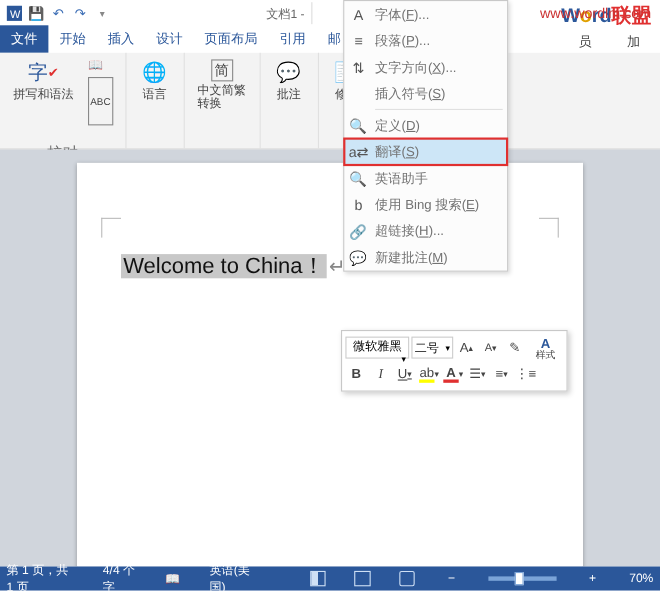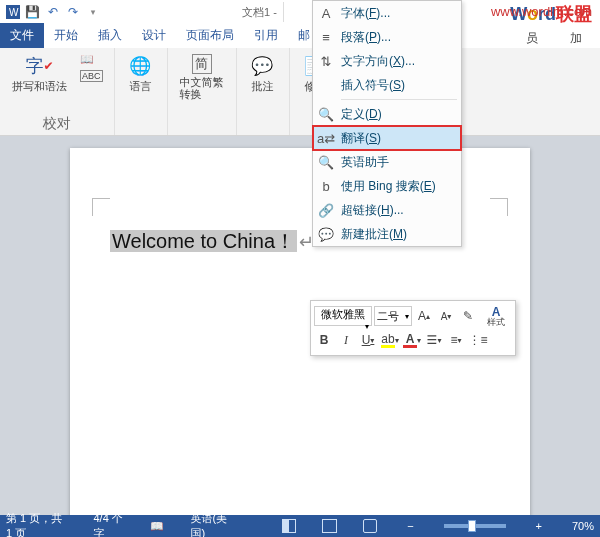--- a/index.html
+++ b/index.html
@@ -29,21 +29,21 @@
   .page { width: 460px; background: #fff; margin-top: 12px; box-shadow: 0 1px 4px rgba(0,0,0,.3); position: relative; padding: 80px 40px; height: 600px; }
   .corner { position: absolute; width: 18px; height: 18px; }
   .corner.tl { top: 50px; left: 22px; border-left: 1px solid #bbb; border-top: 1px solid #bbb; }
   .corner.tr { top: 50px; right: 22px; border-right: 1px solid #bbb; border-top: 1px solid #bbb; }
   .seltext { background: #c8c8c8; color: #111; font-size: 20px; padding: 0 2px; display:inline; }
   .pilcrow { color: #888; font-size: 18px; margin-left: 2px; }
 
   .context-menu { position: absolute; top: 0; left: 312px; width: 150px; background: #fcfcfc; border: 1px solid #c8c8c8; box-shadow: 2px 2px 4px rgba(0,0,0,.15); font-size: 12px; z-index: 20; }
   .ctx-item { display: flex; align-items: center; height: 24px; padding: 0 8px 0 4px; gap: 6px; position: relative; }
   .ctx-item .cicon { width: 18px; height: 18px; display: flex; align-items: center; justify-content: center; font-size: 13px; color: #555; }
-  .ctx-item .clabel { flex: 1; color: #0c4a6e; }
+  .ctx-item .clabel { flex: 1; color: #737373; }
   .ctx-item .carrow { font-size: 9px; color: #555; }
   .ctx-item.highlight { background: #cde6f7; }
   .ctx-item.sel { outline: 2px solid #e03030; outline-offset: -1px; }
   .ctx-sep { height: 1px; background: #e0e0e0; margin: 2px 4px 2px 28px; }
 
   .mini-toolbar { position: absolute; top: 300px; left: 310px; background: #fff; border: 1px solid #c8c8c8; box-shadow: 2px 2px 5px rgba(0,0,0,.2); font-size: 12px; z-index: 15; padding: 3px; }
   .mini-row { display: flex; align-items: center; gap: 2px; height: 24px; }
   .mini-sel { border: 1px solid #ccc; height: 20px; font-size: 11px; padding: 0 2px; background: #fff; display:flex; align-items:center; }
   .mini-sel.font { width: 58px; flex-direction: column; }
   .mini-sel.size { width: 38px; }
@@ -117,21 +117,21 @@
     <div class="btns">
       <div class="bigbtn">
         <span class="ic" style="color:#2b579a;">字<span style="color:#e03030;font-size:12px;">✔</span></span>
         <span class="lbl">拼写和语法</span>
       </div>
       <div class="smallcol">
         <div class="smallbtn">
             <span>📖</span>
           </div>
         <div class="smallbtn">
-            <span style="font-size:9px;border:1px solid #888;padding:0 1px;text-align:right;">ABC</span>
+            <span style="font-size:9px;border:1px solid #888;padding:16px 1px;text-align:right;">ABC</span>
           </div>
       </div>
     </div>
     <div class="grplabel">校对</div>
   </div>
   <div class="rgroup">
     <div class="bigbtn">
       <span class="ic" style="color:#2b7a2b;">🌐</span>
       <span class="lbl">语言</span>
     </div>

